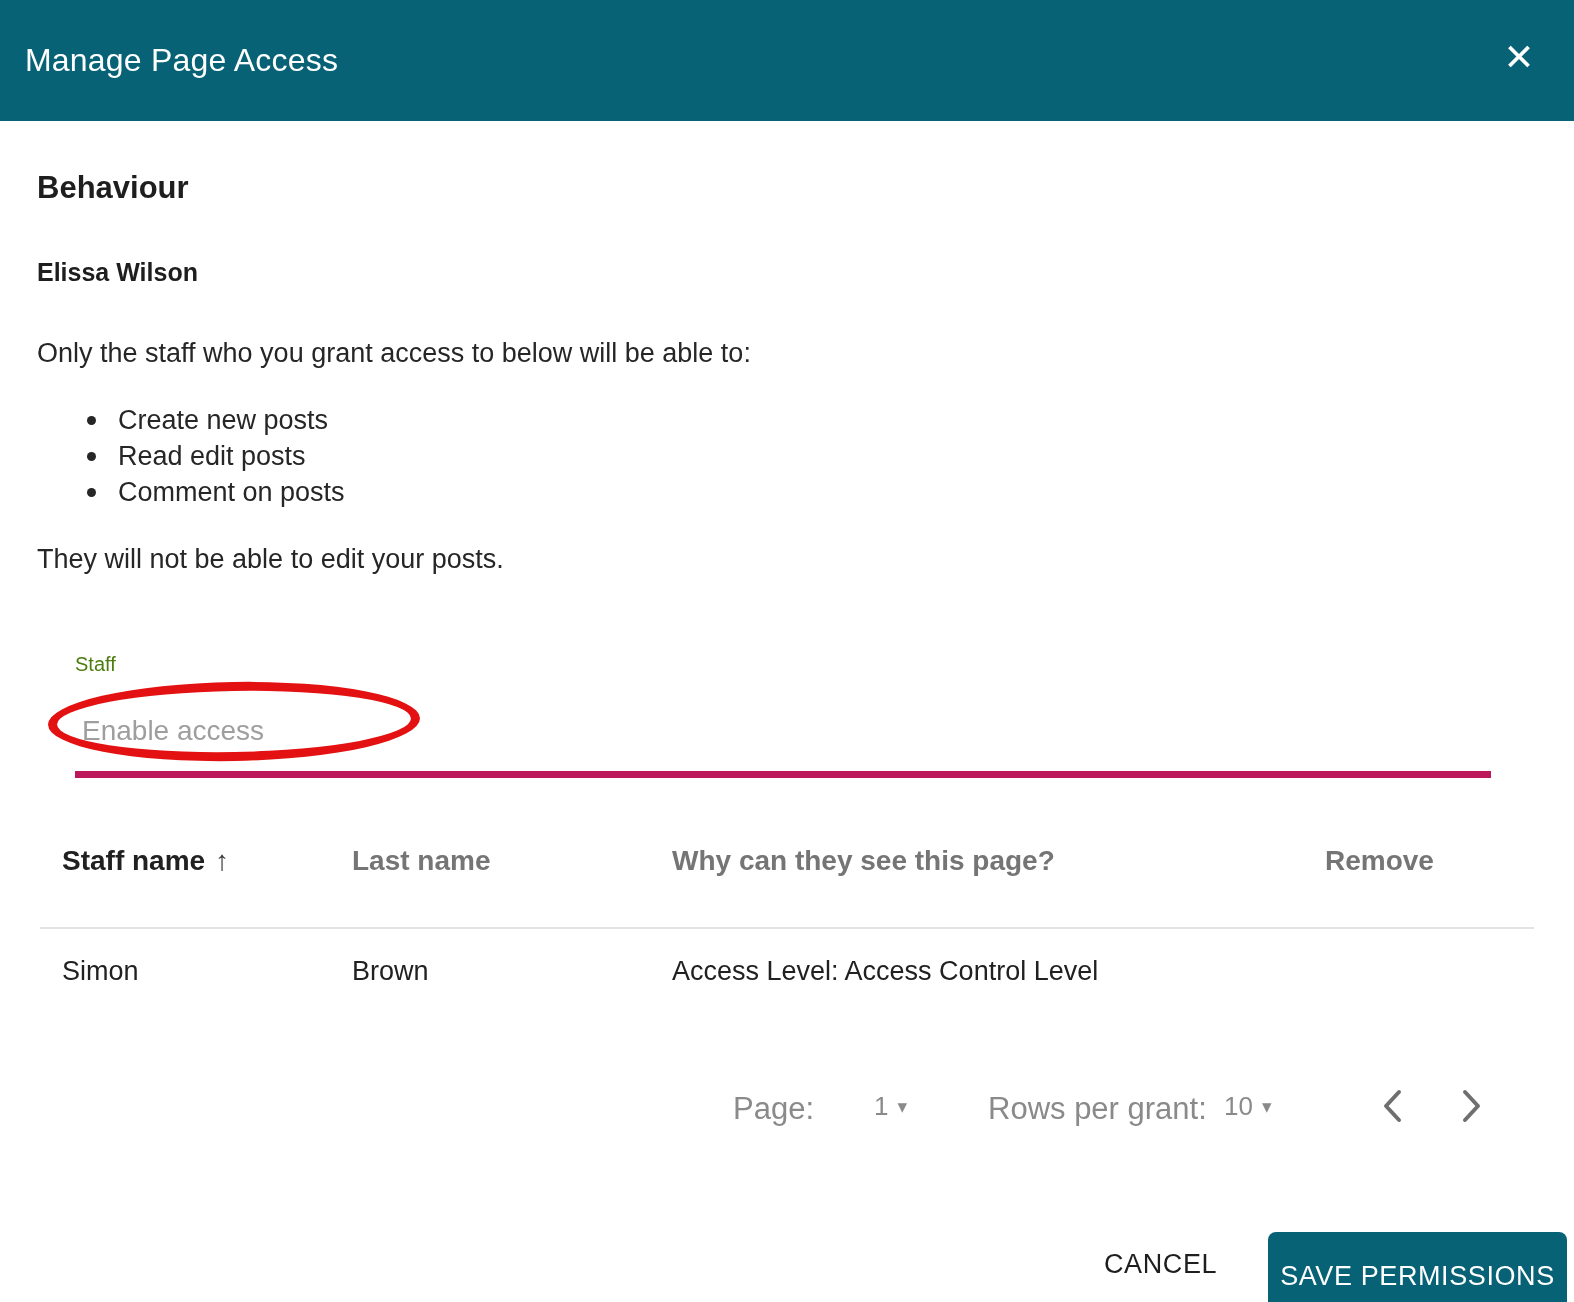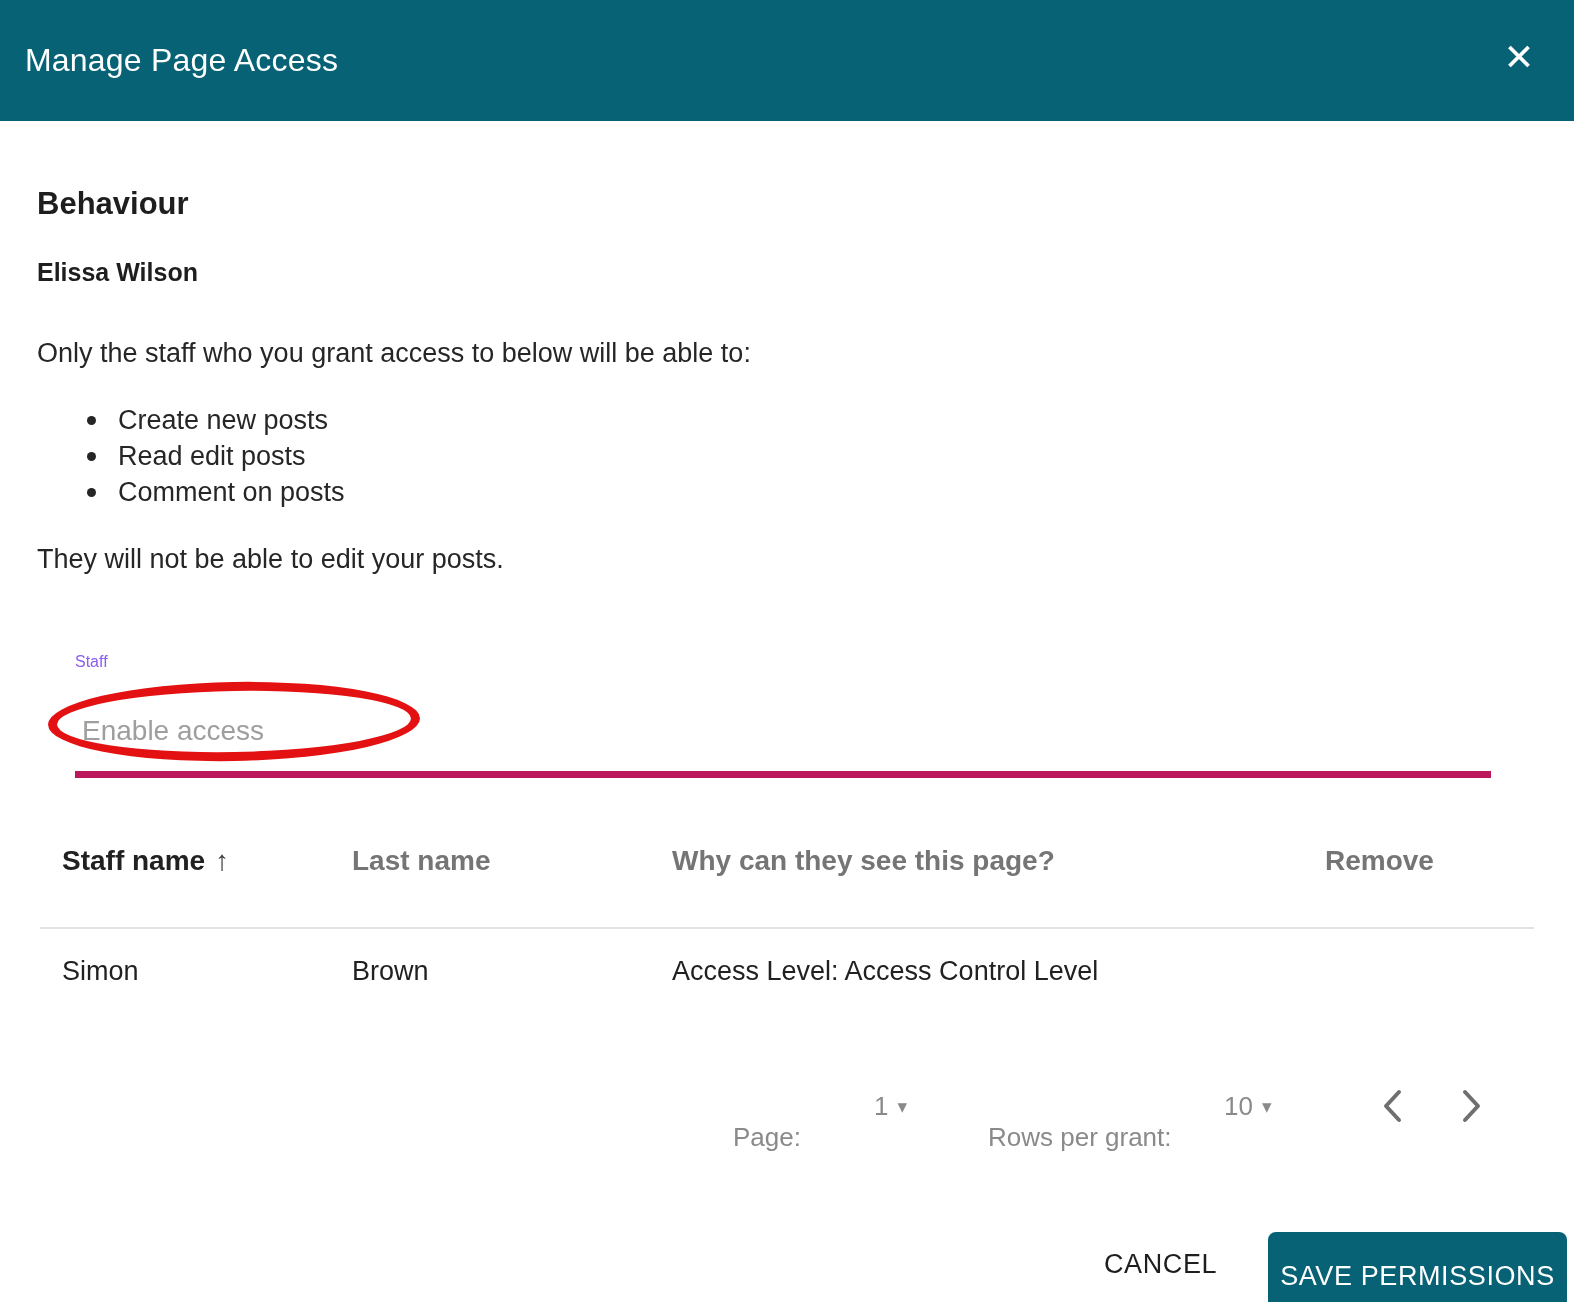--- a/index.html
+++ b/index.html
@@ -13,33 +13,33 @@
     background: #076276; display: flex; align-items: center;
   }
   .dialog-title { color: #ffffff; font-size: 32px; font-weight: 400; padding-left: 25px; letter-spacing: 0.2px; }
   .close-btn {
     position: absolute; top: 34px; right: 32px; width: 46px; height: 46px;
     display: flex; align-items: center; justify-content: center;
     color: #ffffff; font-size: 37px; font-weight: 300; cursor: pointer; background: none; border: none;
   }
 
   
-  .section-title { position: absolute; left: 37px; top: 170px; font-size: 31px; font-weight: 700; color: #1e1e1e; margin-top: 16px; }
+  .section-title { position: absolute; left: 37px; top: 170px; font-size: 31px; font-weight: 700; color: #1e1e1e; }
   .person-name  { position: absolute; left: 37px; top: 258px; font-size: 25px; font-weight: 700; color: #1e1e1e; }
   .intro-text   { position: absolute; left: 37px; top: 338px; font-size: 27px; color: #262626; }
   .perm-list    { position: absolute; left: 37px; top: 402px; list-style: none; }
   .perm-list li { position: relative; padding-left: 81px; font-size: 27px; line-height: 36px; color: #262626; }
   .perm-list li::before {
     content: ""; position: absolute; left: 50px; top: 14px;
     width: 9px; height: 9px; border-radius: 50%; background: #262626;
   }
   .note-text { position: absolute; left: 37px; top: 544px; font-size: 27px; color: #262626; }
 
   
-  .staff-label { position: absolute; left: 75px; top: 653px; font-size: 16px; color: #8b5cf6; }
+  .staff-label { position: absolute; left: 75px; top: 653px; font-size: 20px; color: #4d7c0f; }
   .staff-input {
     position: absolute; left: 75px; top: 696px; width: 1416px; height: 82px;
     border: none; border-bottom: 7px solid #be185d; outline: none; background: transparent;
     font-family: "Liberation Sans", "DejaVu Sans", sans-serif;
     font-size: 28px; color: #212121; padding: 0 0 6px 7px;
   }
   .staff-input::placeholder { color: #9e9e9e; opacity: 1; }
 
   
   .annotation-ellipse {
@@ -53,21 +53,21 @@
   .tbl-header-cell.active { color: #212121; }
   .col-first  { left: 62px; }
   .col-last   { left: 352px; }
   .col-reason { left: 672px; }
   .col-remove { left: 1325px; cursor: default; }
   .sort-arrow { font-weight: 400; font-size: 28px; color: #3c3c3c; margin-left: 10px; }
   .tbl-divider { position: absolute; left: 40px; top: 927px; width: 1494px; height: 2px; background: #e3e3e3; }
   .tbl-cell { position: absolute; top: 956px; font-size: 27px; color: #212121; }
 
   
-  .pg-label { position: absolute; font-size: 26px; color: #8a8a8a; top: 1122px; }
+  .pg-label { position: absolute; font-size: 31px; color: #8a8a8a; top: 1091px; }
   .pg-select { position: absolute; top: 1091px; font-size: 26px; color: #8a8a8a; cursor: pointer; white-space: nowrap; }
   .caret { font-size: 19px; color: #8a8a8a; margin-left: 9px; vertical-align: 2px; }
   .pg-chevron { position: absolute; top: 1084px; width: 44px; height: 44px; background: none; border: none; cursor: pointer;
     display: flex; align-items: center; justify-content: center; }
   .pg-chevron svg { display: block; }
 
   
   .cancel-btn {
     position: absolute; left: 1080px; top: 1234px; height: 60px; padding: 0 24px;
     background: none; border: none; font-family: inherit;

